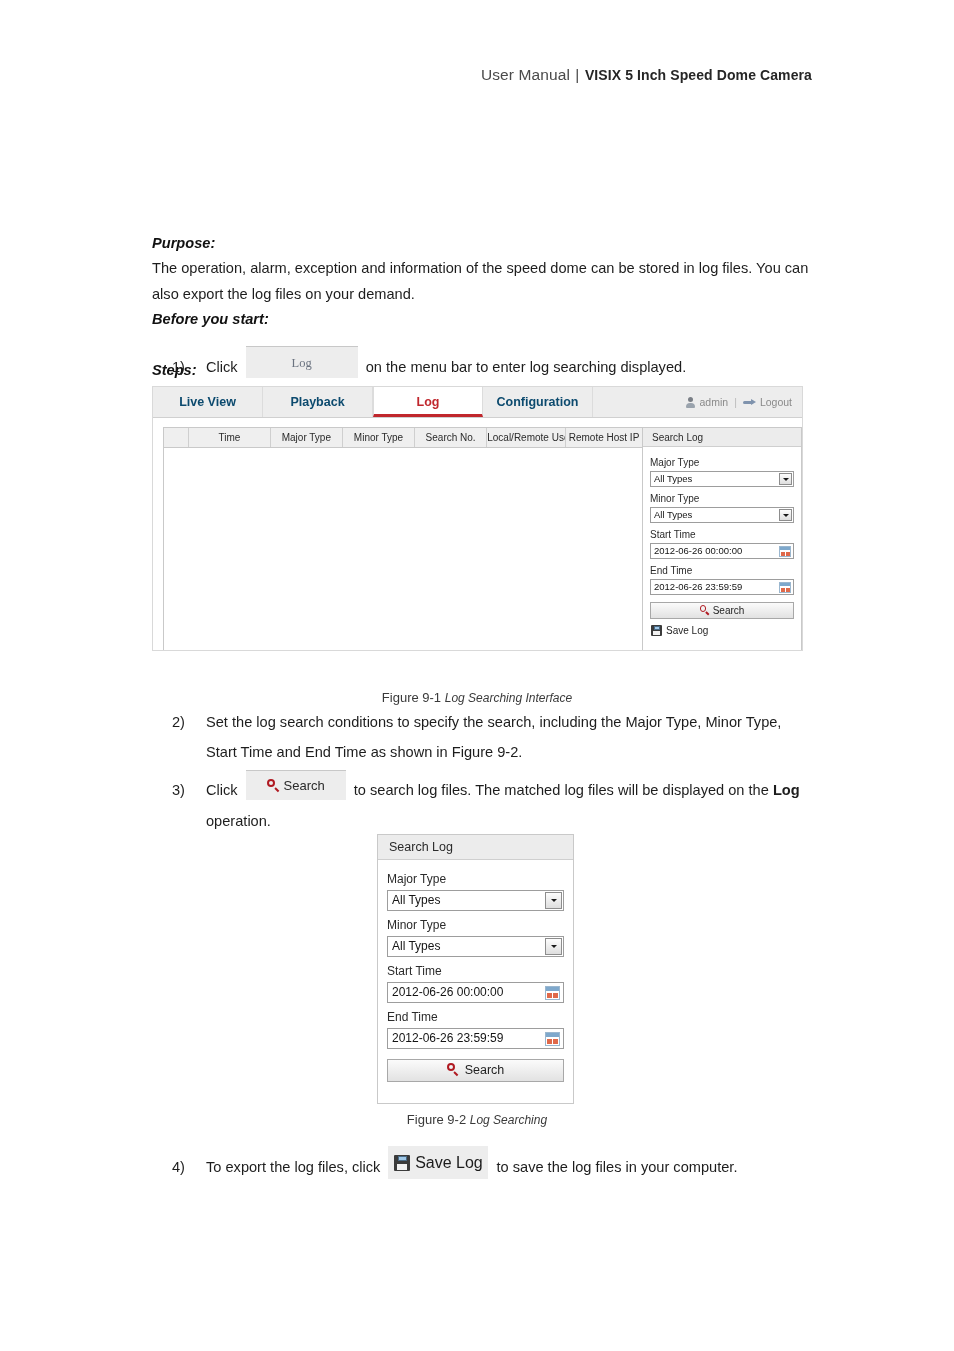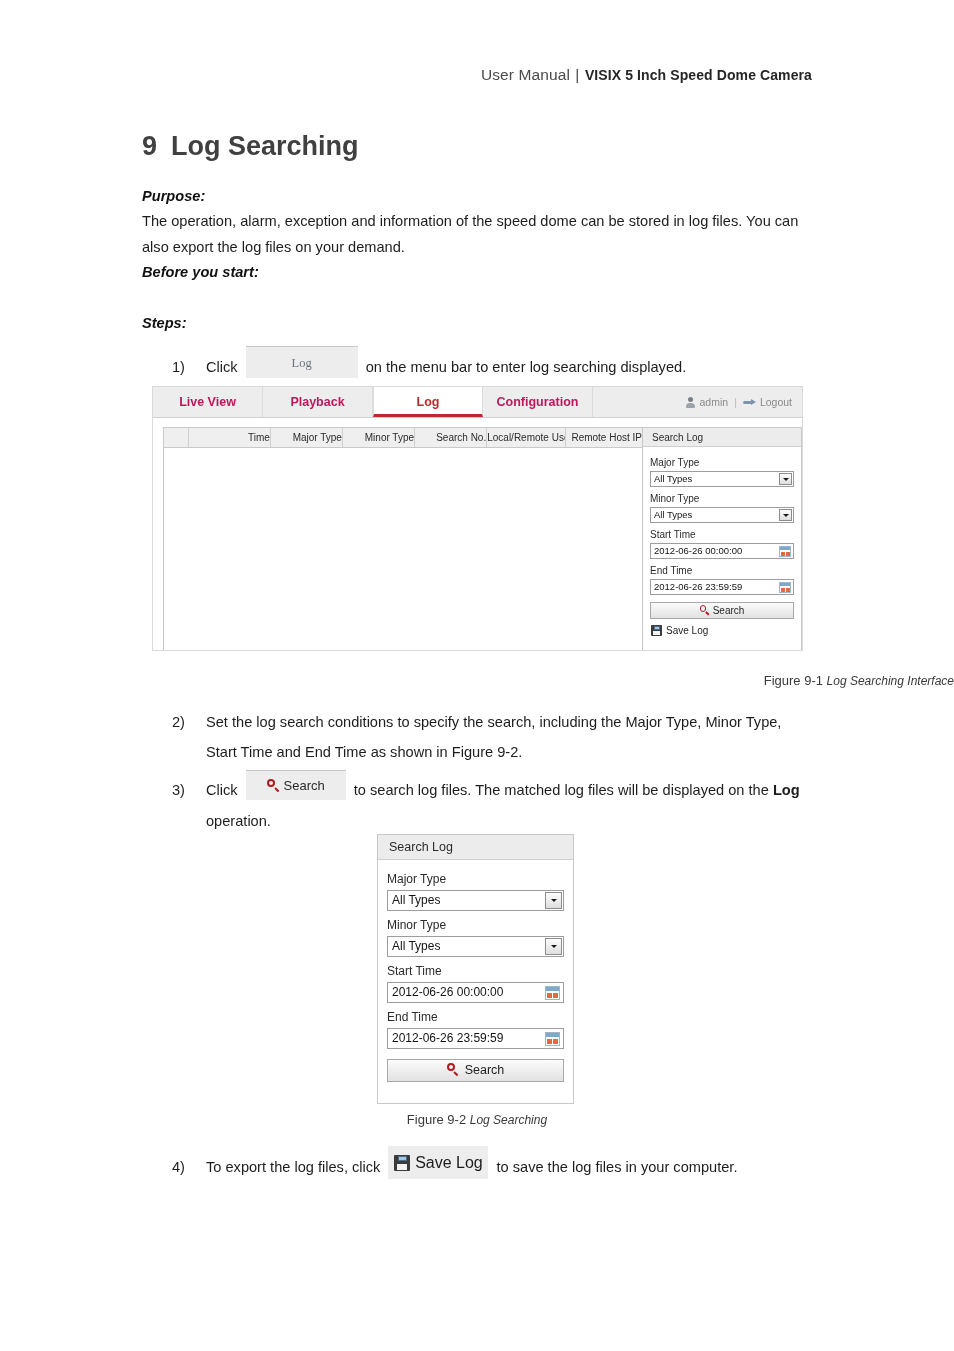--- a/index.html
+++ b/index.html
@@ -46,25 +46,26 @@
     font-size: 27px;
     font-weight: bold;
     color: #404040;
     white-space: nowrap;
   }
   .chapter .chnum { margin-right: 14px; }
 
   
   .body-block {
     position: absolute;
-    left: 142px;
+    left: 152px;
     width: 672px;
     font-size: 14.6px;
     line-height: 26px;
     color: #1d1d1d;
+    margin-top: 47px;
   }
   .lbl-bold-italic {
     font-weight: bold;
     font-style: italic;
     color: #111;
   }
   .p1 { top: 183px; }
   .p2 { top: 208px; }
   .p3 { top: 259px; }
   .p4 { top: 285px; }
@@ -198,21 +199,21 @@
   .fig-caption {
     position: absolute;
     width: 954px;
     left: 0;
     text-align: center;
     font-size: 13px;
     color: #3a3a3a;
   }
   .fig-caption .cap-num { font-style: normal; }
   .fig-caption .cap-title { font-style: italic; font-size: 12px; }
-  .cap1 { top: 673px; text-align: right; }
+  .cap1 { top: 690px; }
   .cap2 { top: 1112px; }
 
   
   .fig1 {
     position: absolute;
     left: 152px;
     top: 386px;
     width: 651px;
     height: 265px;
     overflow: hidden;
@@ -228,21 +229,21 @@
     box-sizing: border-box;
     display: flex;
     align-items: stretch;
   }
   .tab {
     width: 110px;
     line-height: 30px;
     text-align: center;
     font-size: 12.5px;
     font-weight: bold;
-    color: #be185d;
+    color: #0c4a6e;
     border-right: 1px solid #dcdcdc;
     box-sizing: border-box;
     background: #ededed;
   }
   .tab.active {
     background: #ffffff;
     color: #c0272d;
     border-bottom: 3px solid #c0272d;
     border-right: 1px solid #dcdcdc;
     border-left: 1px solid #dcdcdc;
@@ -328,21 +329,21 @@
     display: flex;
     height: 20px;
     background: #efefef;
     border-bottom: 1px solid #c9c9c9;
     box-sizing: border-box;
   }
   .th {
     font-size: 10px;
     color: #2b2b2b;
     line-height: 19px;
-    text-align: right;
+    text-align: center;
     border-right: 1px solid #cfcfcf;
     box-sizing: border-box;
     overflow: hidden;
     white-space: nowrap;
   }
   .th:last-child { border-right: none; }
   .th.c0 { width: 26px; }
   .th.c1 { width: 85px; }
   .th.c2 { width: 75px; }
   .th.c3 { width: 75px; }
@@ -525,23 +526,20 @@
 <body>
 
 <div class="page">
 
   <div class="doc-header">
     <span class="hdr-left">User Manual</span>
     <span class="hdr-sep">|</span>
     <span class="hdr-right">VISIX 5 Inch Speed Dome Camera</span>
   </div>
 
-  <div class="chapter">
-    <span class="chnum">9</span><span>Log Searching</span>
-  </div>
 
   <div class="body-block p1">
     <span class="lbl-bold-italic">Purpose:</span>
   </div>
   <div class="body-block p3">
     <span class="lbl-bold-italic">Before you start:</span>
   </div>
   <div class="body-block p2">
     <span>The operation, alarm, exception and information of the speed dome can be stored in log files. You can</span><br>
     <span>also export the log files on your demand.</span>

